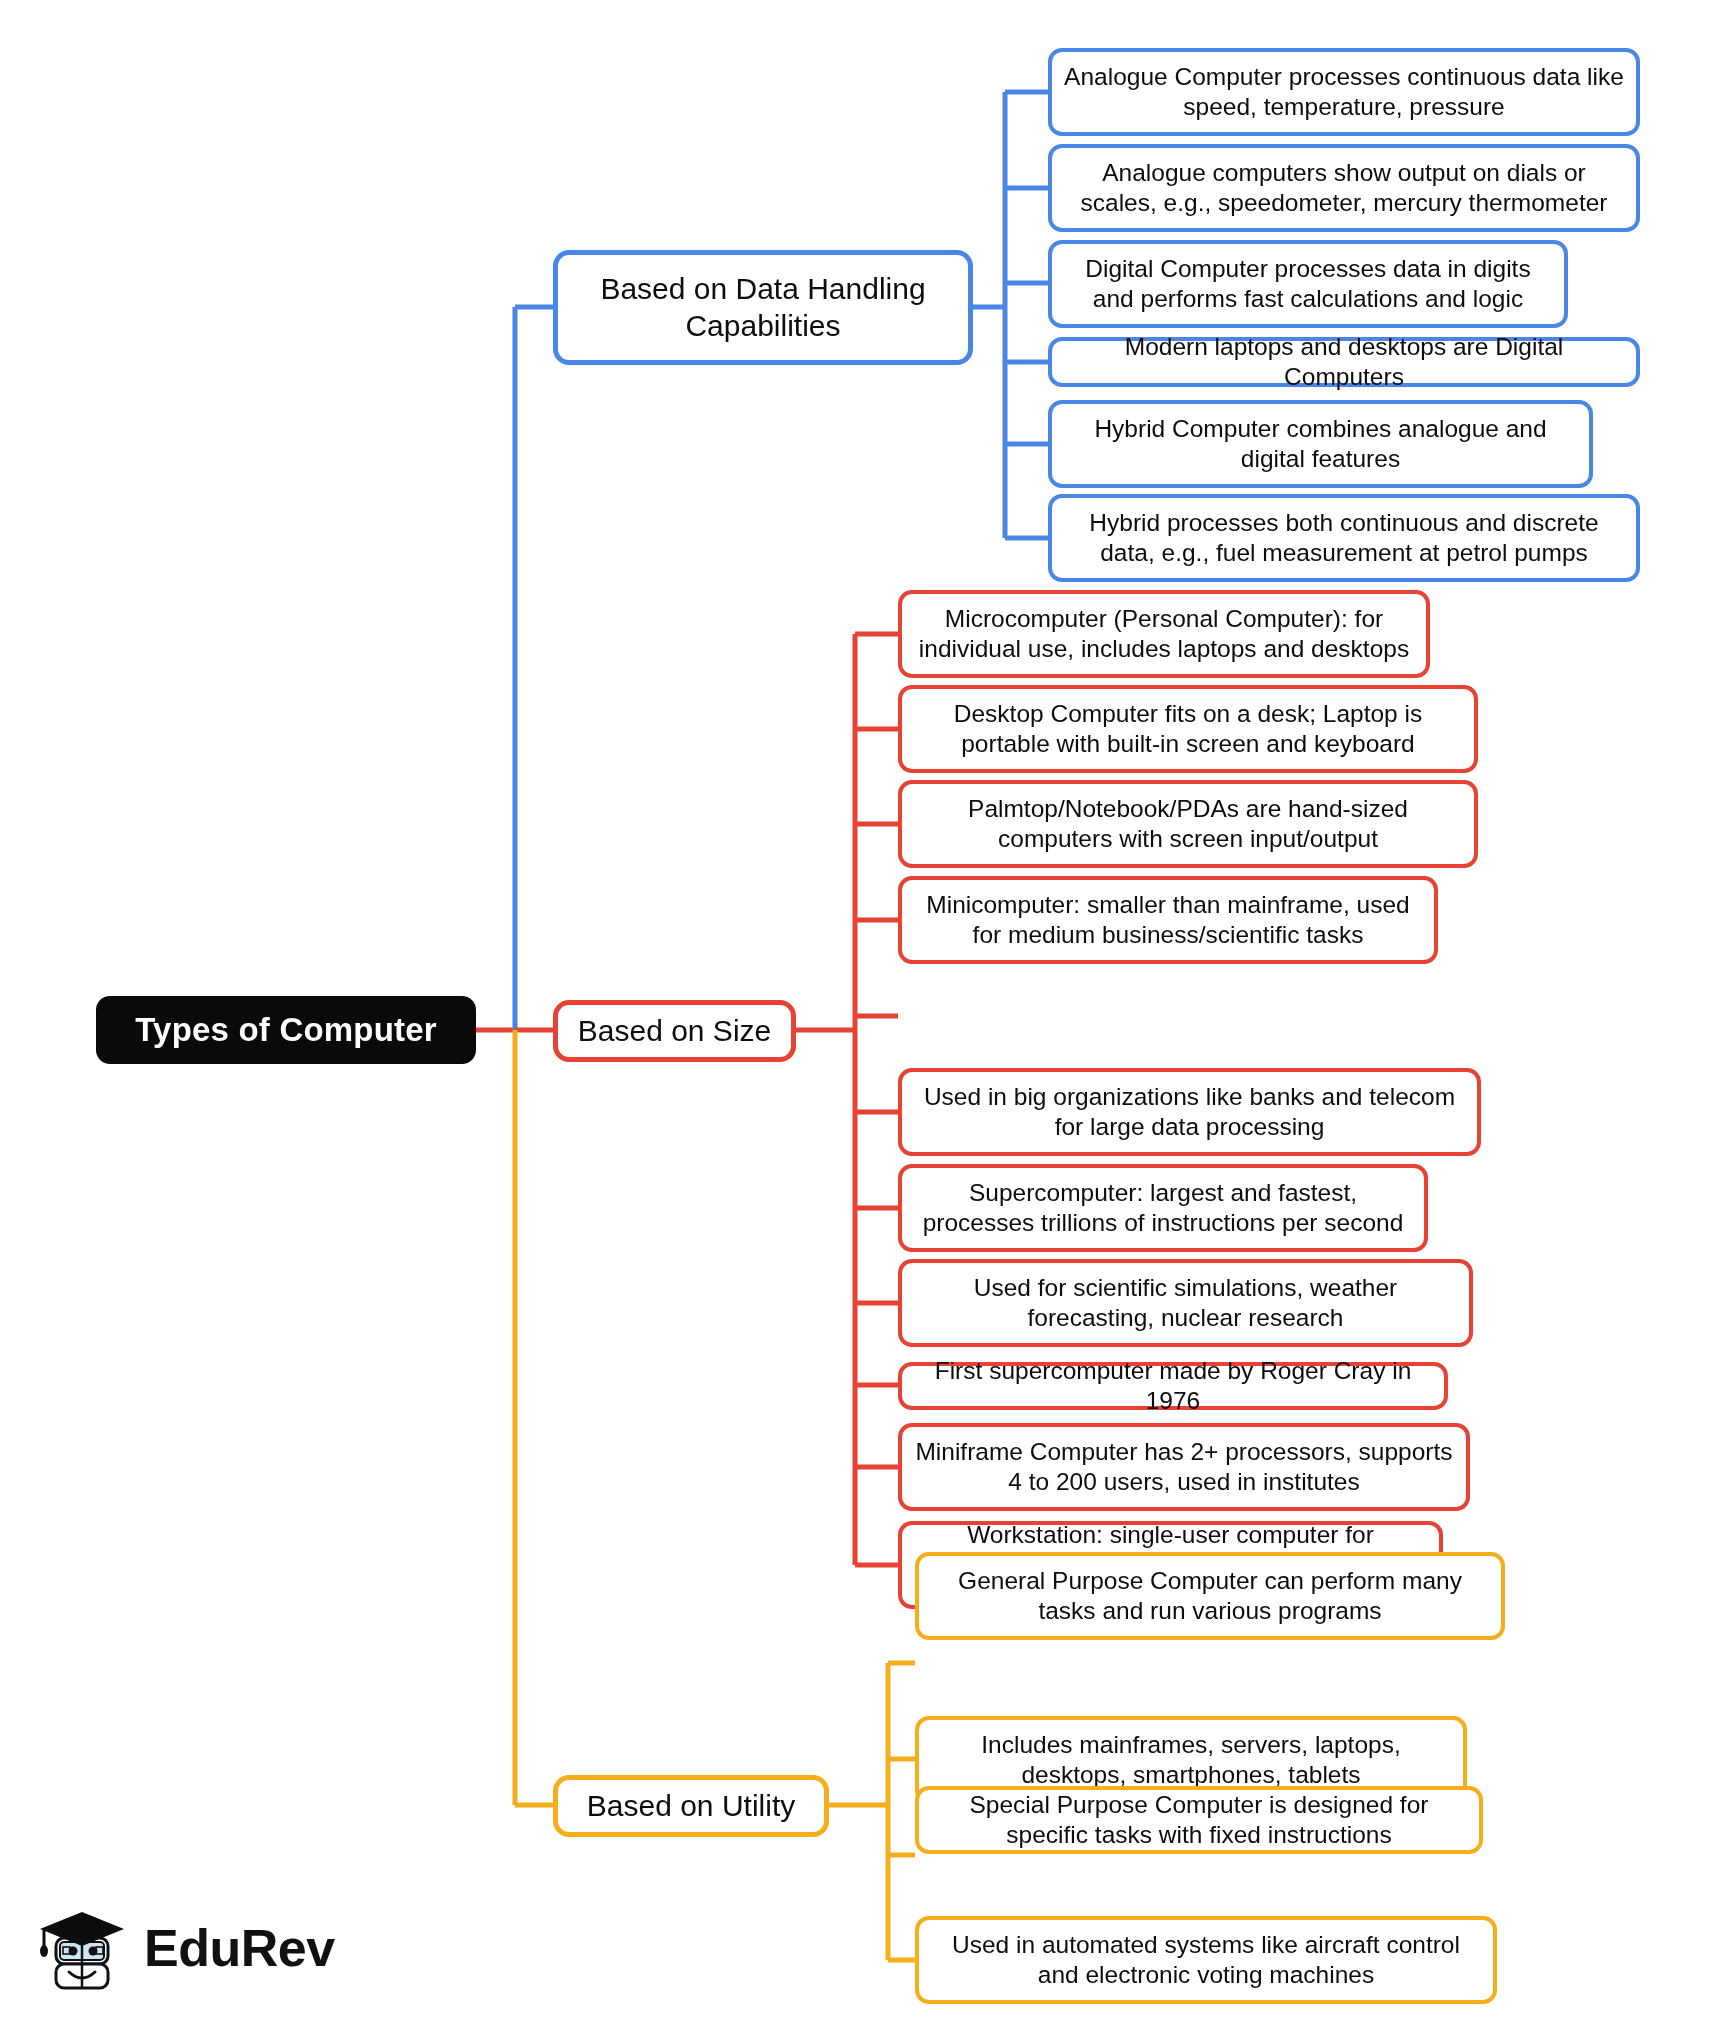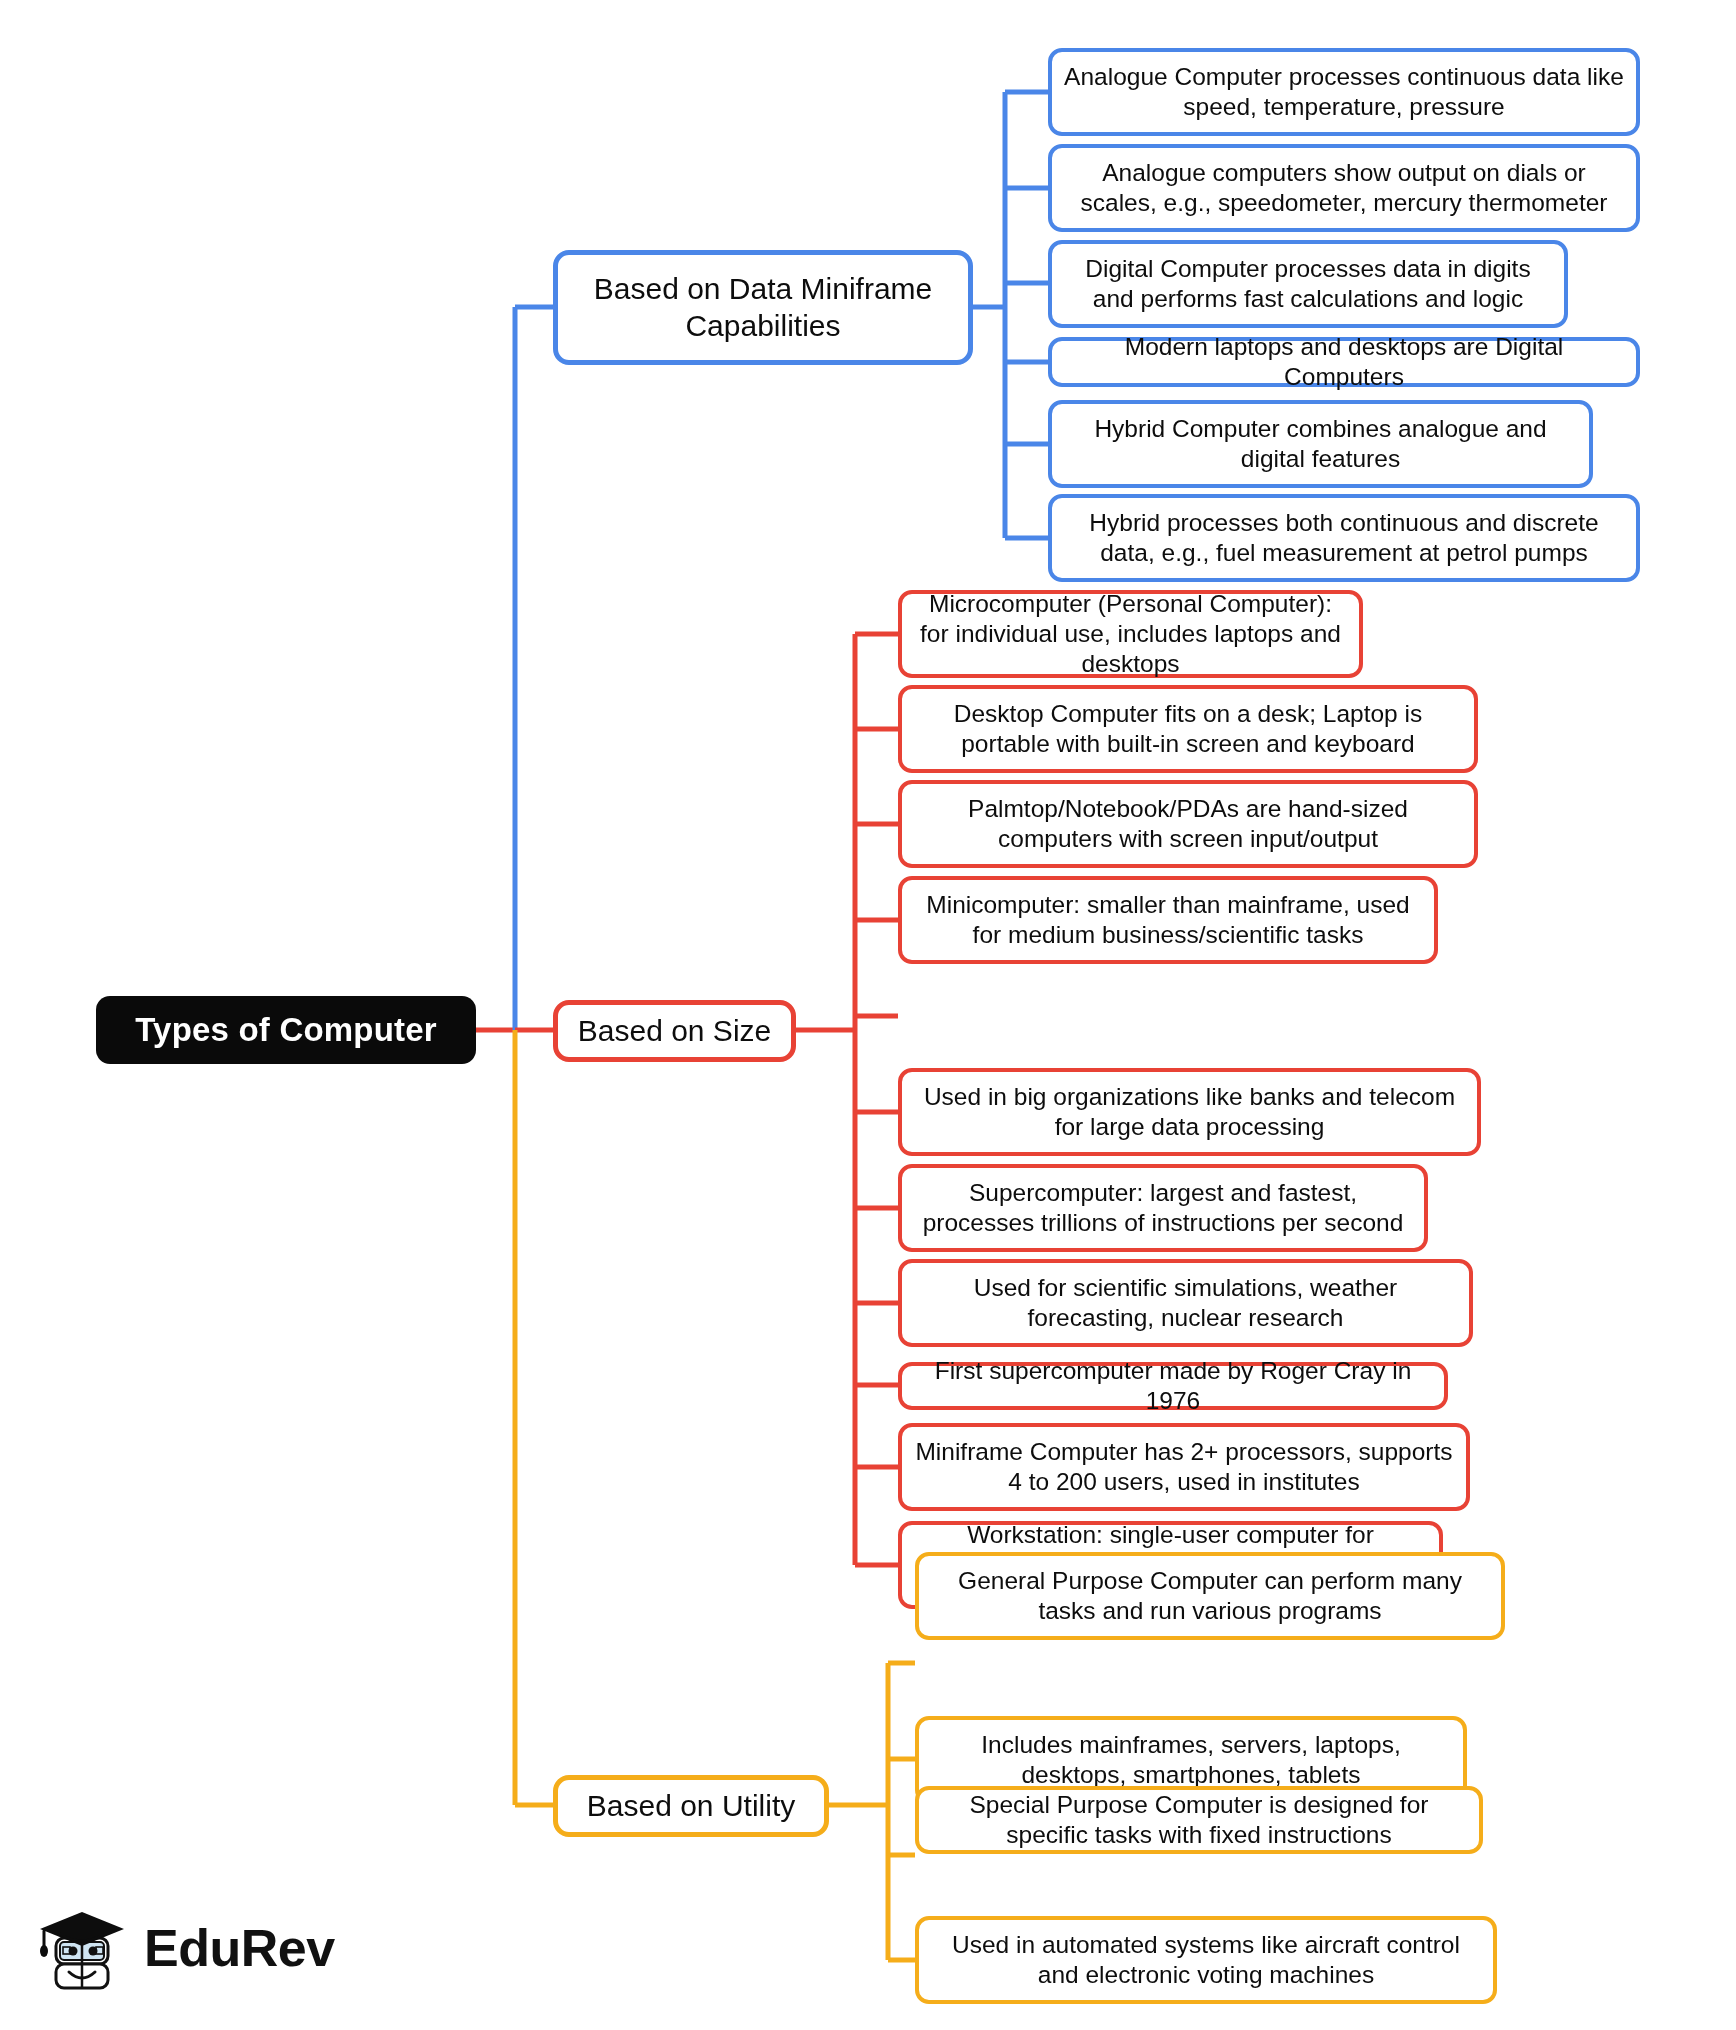--- a/index.html
+++ b/index.html
@@ -133,21 +133,21 @@
     <path d="M 888 1759 L 915 1759" stroke="#f5ad1a" stroke-width="5" fill="none"></path>
     <path d="M 888 1855 L 915 1855" stroke="#f5ad1a" stroke-width="5" fill="none"></path>
     <path d="M 888 1960 L 915 1960" stroke="#f5ad1a" stroke-width="5" fill="none"></path>
   </svg>
 
   <div class="node root" style="left:96px; top:996px; width:380px; height:68px;">
     <span class="root-text">Types of Computer</span>
   </div>
 
   <div class="node branch b-blue" style="left:553px; top:250px; width:420px; height:115px;">
-    <span class="branch-text">Based on Data Miniframe Capabilities</span>
+    <span class="branch-text">Based on Data Handling Capabilities</span>
   </div>
 
   <div class="node branch b-yellow" style="left:553px; top:1775px; width:276px; height:62px;">
     <span class="branch-text">Based on Utility</span>
   </div>
 
   <div class="node branch b-red" style="left:553px; top:1000px; width:243px; height:62px;">
     <span class="branch-text">Based on Size</span>
   </div>
 
@@ -163,21 +163,21 @@
   <div class="node leaf b-blue" style="left:1048px; top:337px; width:592px; height:50px;">
     <span class="leaf-text">Modern laptops and desktops are Digital Computers</span>
   </div>
   <div class="node leaf b-blue" style="left:1048px; top:400px; width:545px; height:88px;">
     <span class="leaf-text">Hybrid Computer combines analogue and digital features</span>
   </div>
   <div class="node leaf b-blue" style="left:1048px; top:494px; width:592px; height:88px;">
     <span class="leaf-text">Hybrid processes both continuous and discrete data, e.g., fuel measurement at petrol pumps</span>
   </div>
 
-  <div class="node leaf b-red" style="left:898px; top:590px; width:465px; height:88px;">
+  <div class="node leaf b-red" style="left:898px; top:590px; width:532px; height:88px;">
     <span class="leaf-text">Microcomputer (Personal Computer): for individual use, includes laptops and desktops</span>
   </div>
   <div class="node leaf b-red" style="left:898px; top:685px; width:580px; height:88px;">
     <span class="leaf-text">Desktop Computer fits on a desk; Laptop is portable with built-in screen and keyboard</span>
   </div>
   <div class="node leaf b-red" style="left:898px; top:780px; width:580px; height:88px;">
     <span class="leaf-text">Palmtop/Notebook/PDAs are hand-sized computers with screen input/output</span>
   </div>
   <div class="node leaf b-red" style="left:898px; top:876px; width:540px; height:88px;">
     <span class="leaf-text">Minicomputer: smaller than mainframe, used for medium business/scientific tasks</span>

